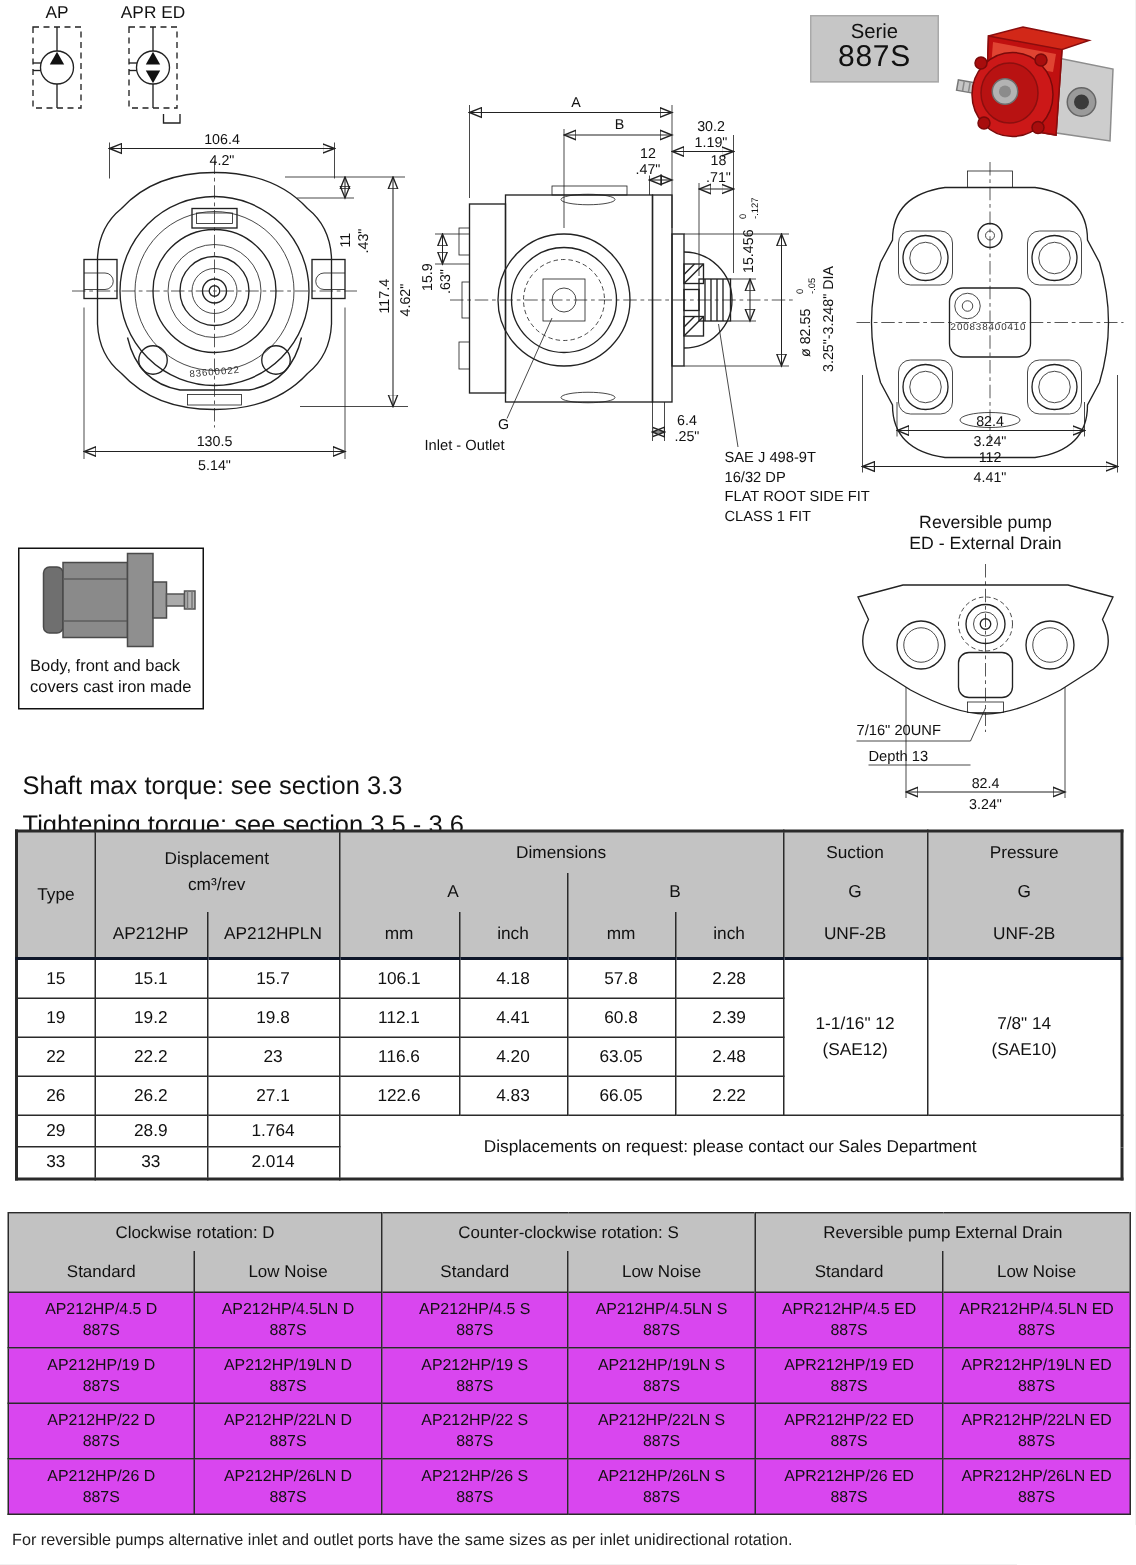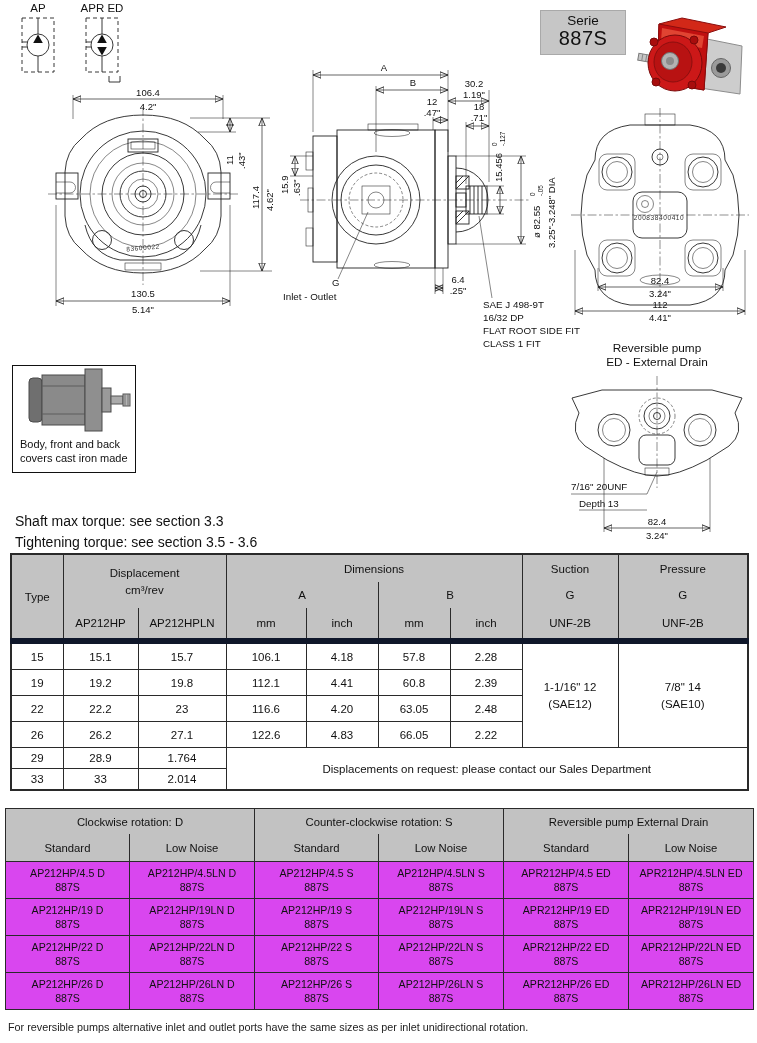--- a/index.html
+++ b/index.html
@@ -23,34 +23,34 @@
   
   .badge{left:540px;top:10px;width:86px;height:45px;background:#c6c6c6;border:1px solid #a9a9a9;
          text-align:center;line-height:1.05;padding-top:3px;box-sizing:border-box;}
   .badge .l1{font-size:13.5px;}
   .badge .l2{font-size:20px;letter-spacing:.5px;}
 
   
   .castbox{left:12px;top:365px;width:124px;height:108px;border:1.4px solid #111;box-sizing:border-box;}
   .castbox .txt{position:absolute;left:7px;top:72px;font-size:11px;line-height:1.25;}
 
-  .torque{left:15px;top:511px;font-size:14px;line-height:1.5;}
+  .torque{left:15px;top:511px;font-size:17px;line-height:1.5;}
 
   
   table{border-collapse:collapse;table-layout:fixed;}
   .dimtable{left:10px;top:553px;width:737px;font-size:11.5px;}
   .dimtable table{width:737px;border:2px solid #2a2a2a;}
   .dimtable th,.dimtable td{border:1px solid #2a2a2a;text-align:center;padding:0 6px;font-weight:normal;}
   .dimtable th{background:#c3c3c3;border-top:none;border-bottom:none;}
   .dimtable tr.h1 th{height:27px;}
   .dimtable tr.h2 th{height:26px;}
   .dimtable tr.h3 th{height:30px;}
   .dimtable tbody td{height:25px;background:#fff;}
   .dimtable tbody tr.sm td{height:20px;}
-  .dimtable tbody tr:first-child td{border-top:6px solid #0f172a;margin-left:12px;}
+  .dimtable tbody tr:first-child td{border-top:2px solid #0f172a;margin-left:12px;}
   .dimtable .two{line-height:1.45;}
 
   
   .ordtable{left:5px;top:808px;width:656px;font-size:11.3px;}
   .ordtable table{width:748px;border:1.6px solid #2a2a2a;}
   .ordtable th,.ordtable td{border:1px solid #2a2a2a;text-align:center;font-weight:normal;padding:0 1px;}
   .ordtable th{background:#c2c2c2;border-top:none;border-bottom:none;}
   .ordtable tr.g th{height:25px;}
   .ordtable tr.s th{height:27px;}
   .ordtable td{background:#d946ef;height:36px;font-size:10.6px;line-height:1.35;}

